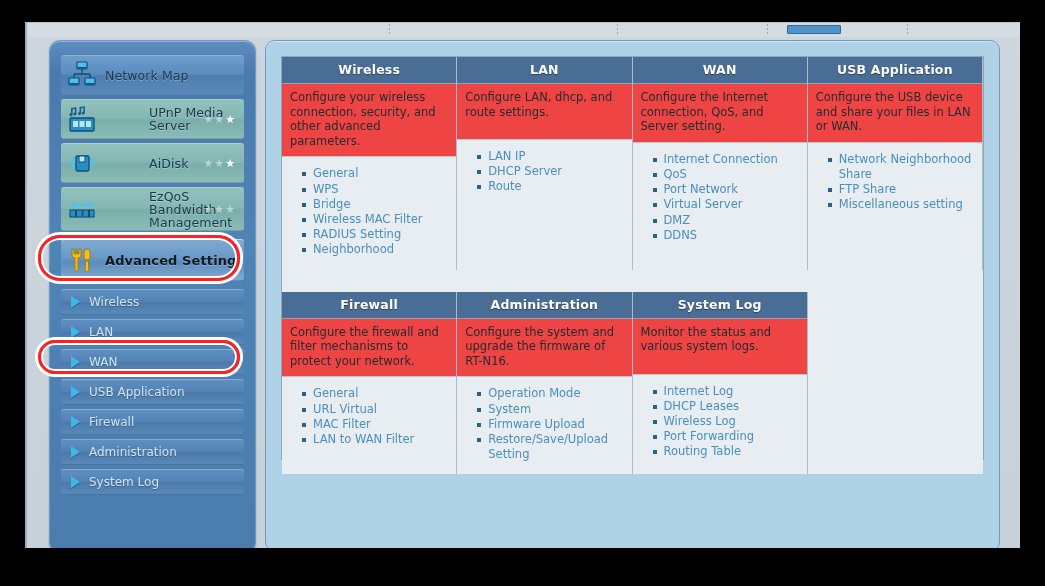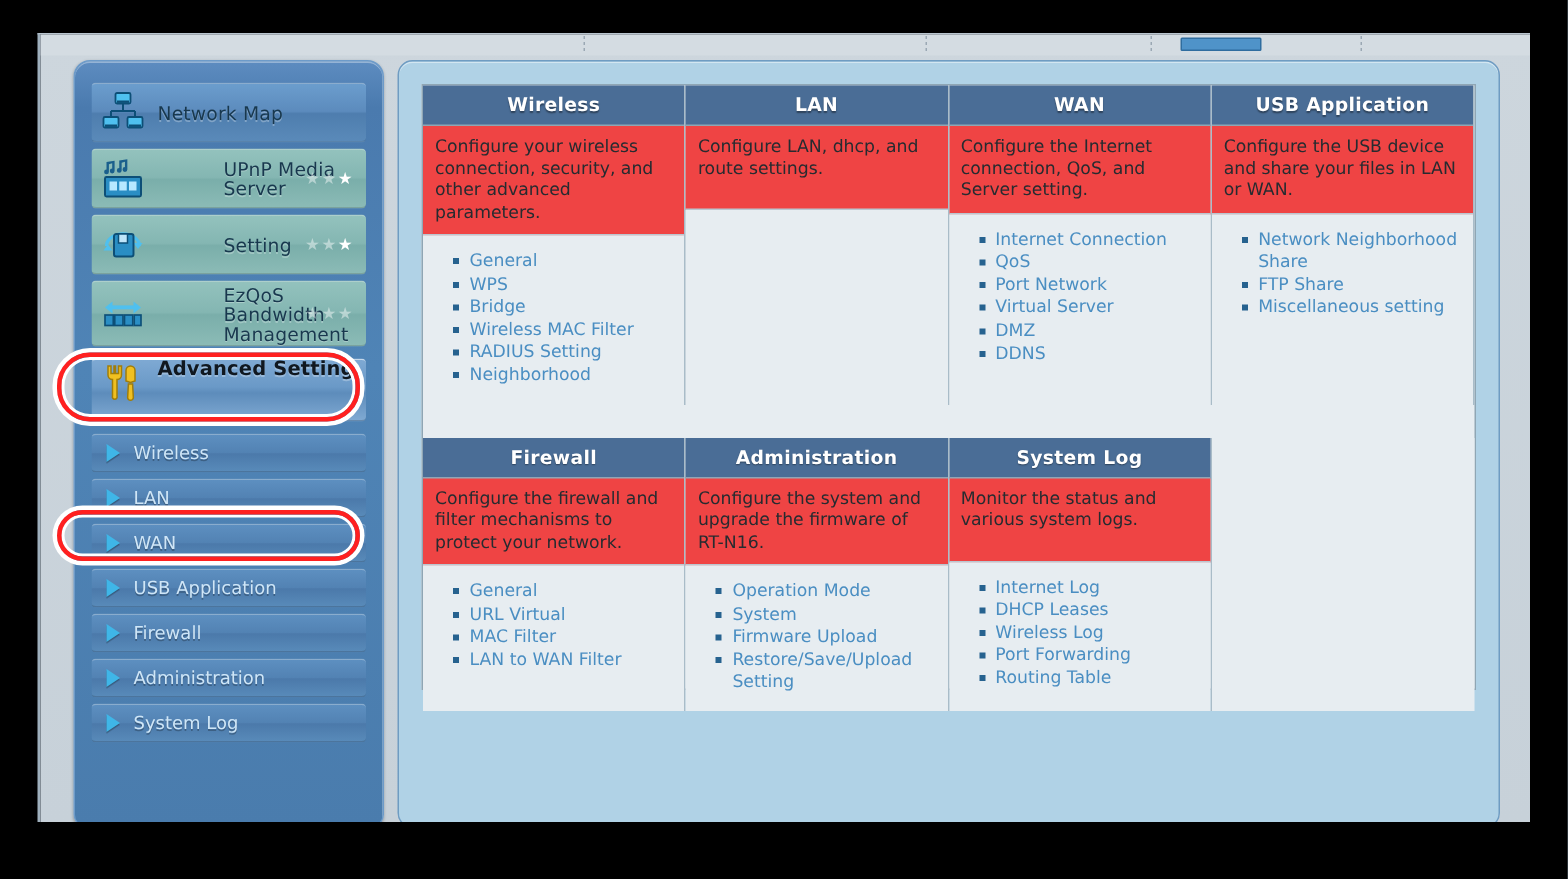--- a/index.html
+++ b/index.html
@@ -87,21 +87,21 @@
   }
   .sb-stars .lit { color: #ffffff; }
 
   
   .sb-adv {
     position: relative;
     height: 42px;
     margin-top: 8px;
     margin-bottom: 8px;
     border-radius: 3px;
-    display: flex; padding-left: 6px;
+    display: flex; align-items: center; padding-left: 6px;
     background: linear-gradient(180deg,#7ea9d3 0%, #6a99c7 45%, #5d8cbb 55%, #7fa9d2 100%);
     border-top: 1px solid rgba(255,255,255,.55);
     border-bottom: 1px solid rgba(0,0,0,.18);
   }
   .sb-adv .sb-label {
     font-weight: bold; color: #101820; font-size: 13px;
   }
 
   
   .sb-sub {
@@ -256,21 +256,21 @@
     <div class="sb-item teal">
       <span class="sb-icon">
         <svg width="30" height="30" viewBox="0 0 30 30">
           <path d="M4 16 a11 8 0 0 1 22 0" fill="none" stroke="#4fc0ef" stroke-width="2.2"></path>
           <path d="M3 13 l3 4 -6 0z" fill="#4fc0ef" transform="translate(2,2)"></path>
           <path d="M27 18 l-3 -4 6 0z" fill="#4fc0ef" transform="translate(-2,0)"></path>
           <rect x="9" y="8" width="13" height="15" rx="1.5" fill="#2a8ec4" stroke="#0d4f77" stroke-width="1.3"></rect>
           <rect x="12" y="8" width="6" height="6" fill="#bfe6fa" stroke="#0d4f77" stroke-width="1"></rect>
         </svg>
       </span>
-      <span class="sb-label">Setting</span>
+      <span class="sb-label">AiDisk</span>
       <span class="sb-stars">★★<span class="lit">★</span></span>
     </div>
 
     <div class="sb-item teal" style="height:44px;">
       <span class="sb-icon">
         <svg width="30" height="30" viewBox="0 0 30 30">
           <path d="M3 11 l5 -4 0 8z" fill="#4fc0ef"></path>
           <path d="M27 11 l-5 -4 0 8z" fill="#4fc0ef"></path>
           <rect x="7" y="9.6" width="16" height="2.6" fill="#4fc0ef"></rect>
           <g fill="#2a8ec4" stroke="#0d4f77" stroke-width="1.1">
@@ -344,20 +344,27 @@
               <li>Wireless MAC Filter</li>
               <li>RADIUS Setting</li>
               <li>Neighborhood</li>
             </ul>
           </div>
         </div>
 
         <div class="card" style="width:25%;">
           <div class="card-head">LAN</div>
           <div class="card-desc">Configure LAN, dhcp, and route settings.</div>
+          <div class="card-links">
+            <ul>
+              <li>LAN IP</li>
+              <li>DHCP Server</li>
+              <li>Route</li>
+            </ul>
+          </div>
         </div>
 
         <div class="card" style="width:25%;">
           <div class="card-head">WAN</div>
           <div class="card-desc">Configure the Internet connection, QoS, and Server setting.</div>
           <div class="card-links">
             <ul>
               <li>Internet Connection</li>
               <li>QoS</li>
               <li>Port Network</li>

